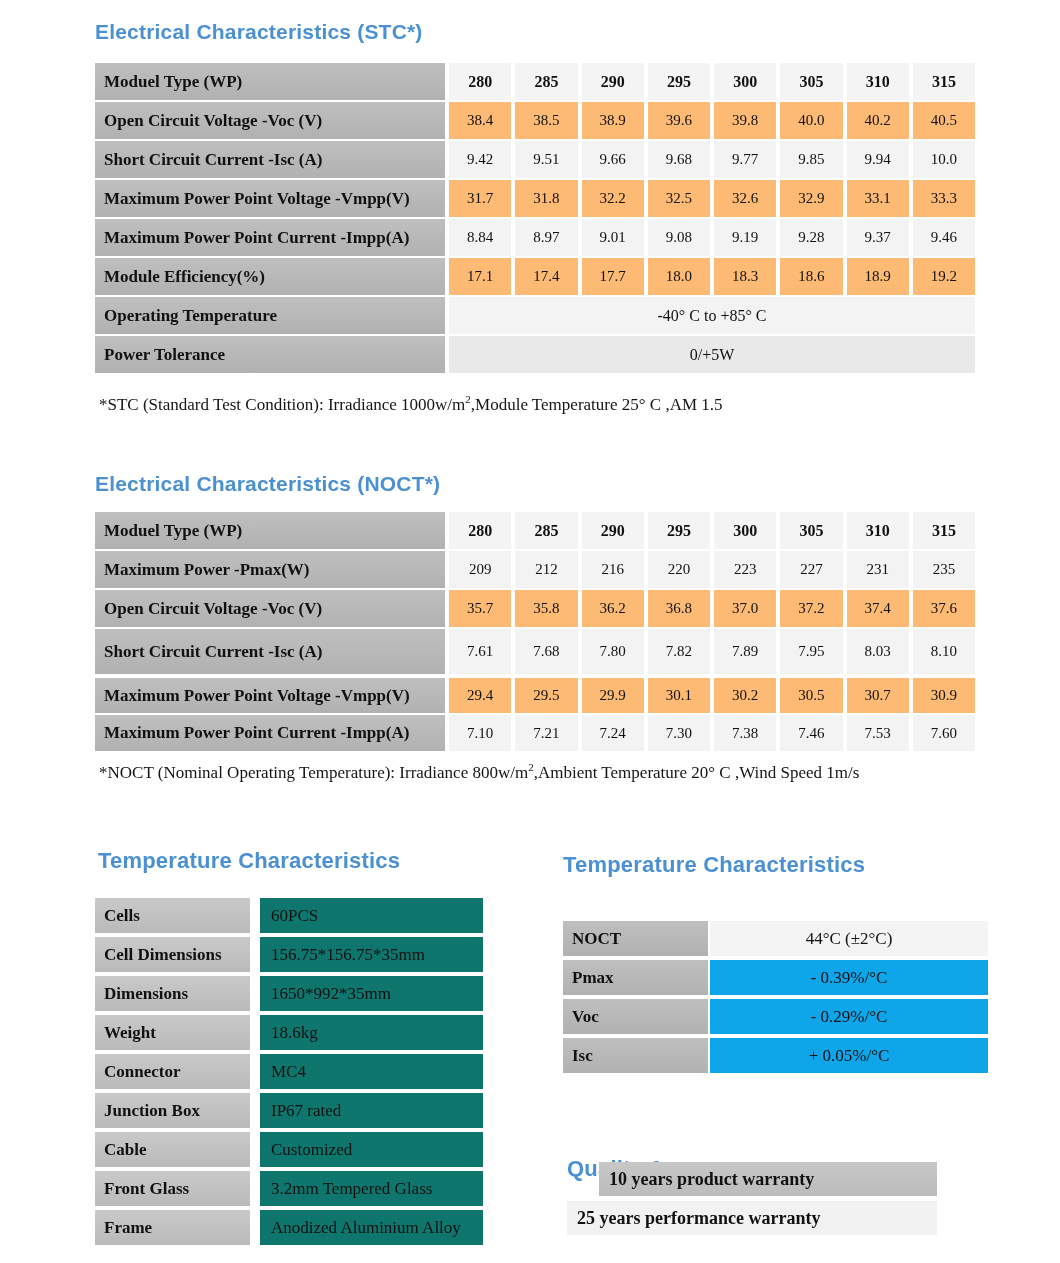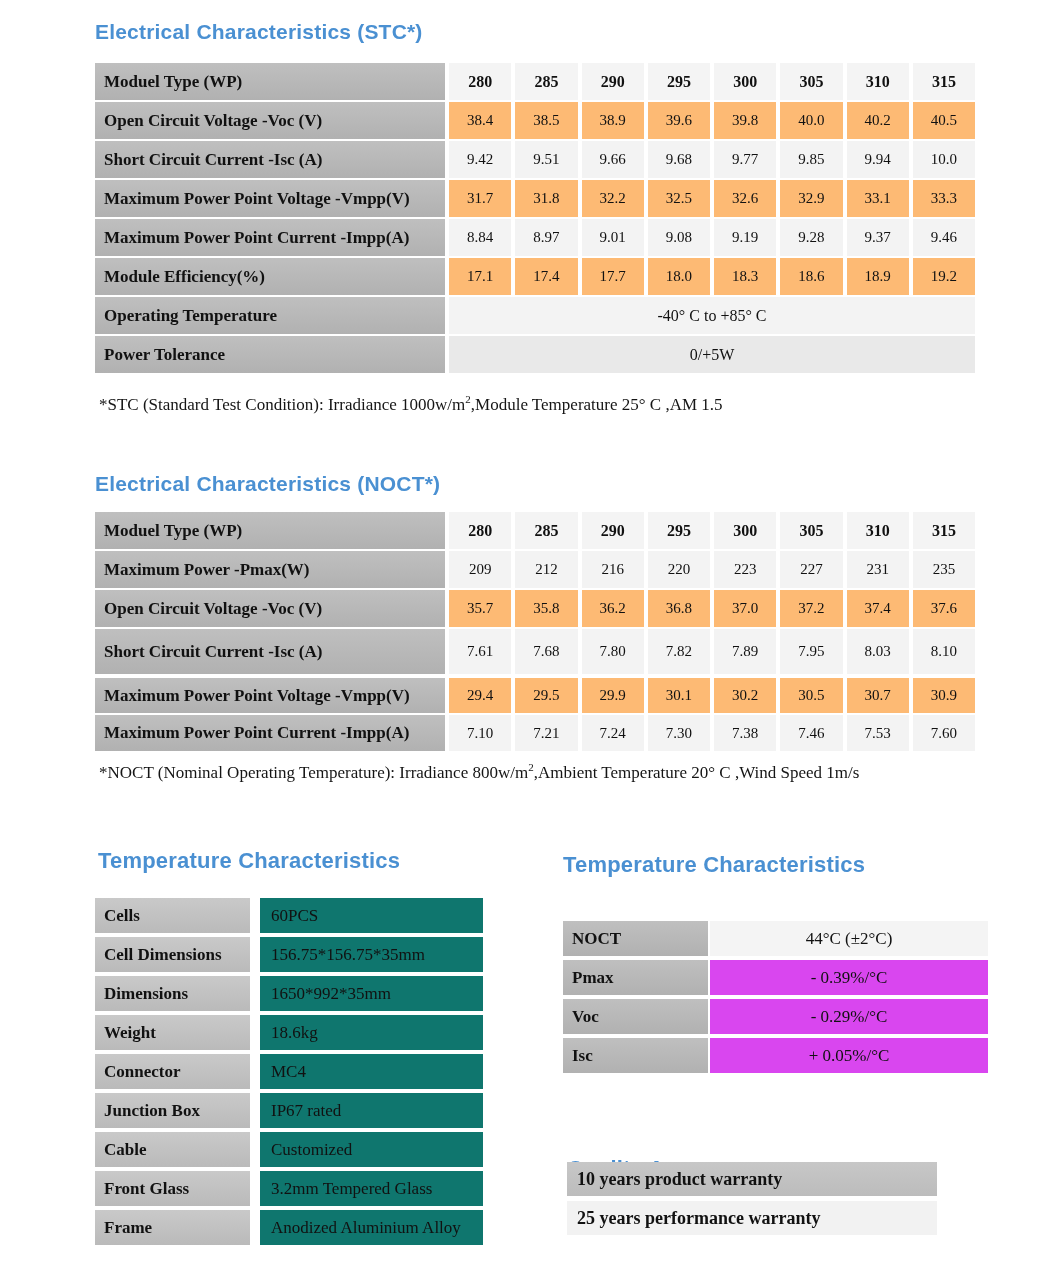--- a/index.html
+++ b/index.html
@@ -42,28 +42,28 @@
   
   .mech{left:95px;top:898px;width:388px;}
   .mech .trow{height:35px;margin-bottom:4px;column-gap:10px;}
   .mech .lbl{width:155px;flex:0 0 155px;background:linear-gradient(#c9c9c9,#bababa);}
   .mech .val{justify-content:flex-start;padding-left:11px;font-size:17px;background:#0f766e;}
 
   
   .temp{left:563px;top:905px;width:425px;margin-top:16px;}
   .temp .trow{height:35px;margin-bottom:4px;column-gap:2px;}
   .temp .lbl{width:145px;flex:0 0 145px;}
-  .temp .val{font-size:17px;background:#d946ef;}
+  .temp .val{font-size:17px;background:#0ea5e9;}
   .temp .trow:first-child .val{background:#f4f4f4;}
 
   
   .qa{left:567px;top:1162px;width:370px;}
   .q-row{height:34px;margin-bottom:5px;display:flex;align-items:center;
          padding-left:10px;box-sizing:border-box;font-weight:bold;font-size:18px;}
-  .q0{background:linear-gradient(#c7c7c7,#bcbcbc);}
+  .q0{background:linear-gradient(#c7c7c7,#bcbcbc);margin-left:32px;}
   .q1{background:#f2f2f2;}
 </style>
 </head>
 <body>
 
 <div class="page">
 
   <h2 class="sec-title t-stc">Electrical Characteristics (STC*)</h2>
 
   <div class="table stc">

